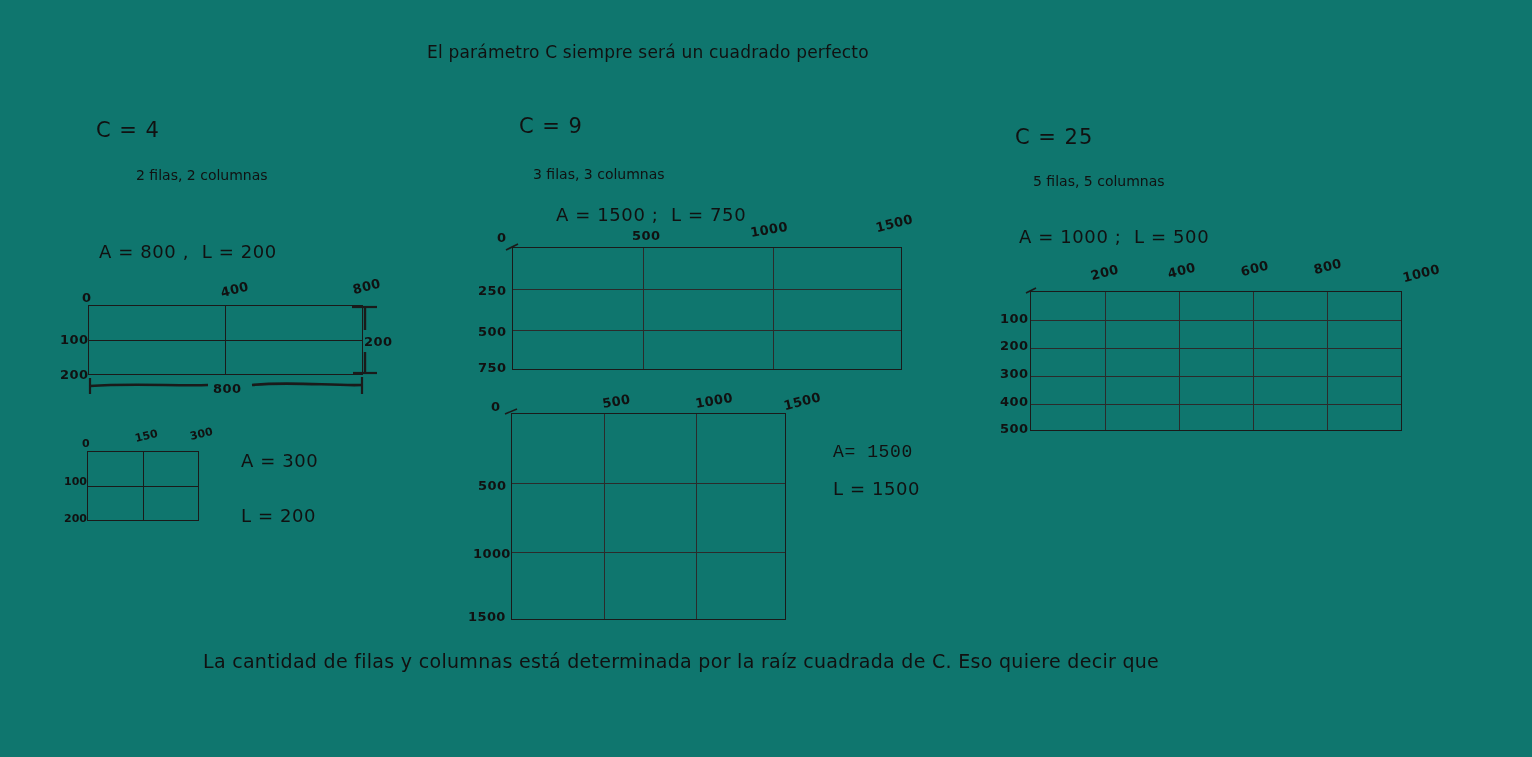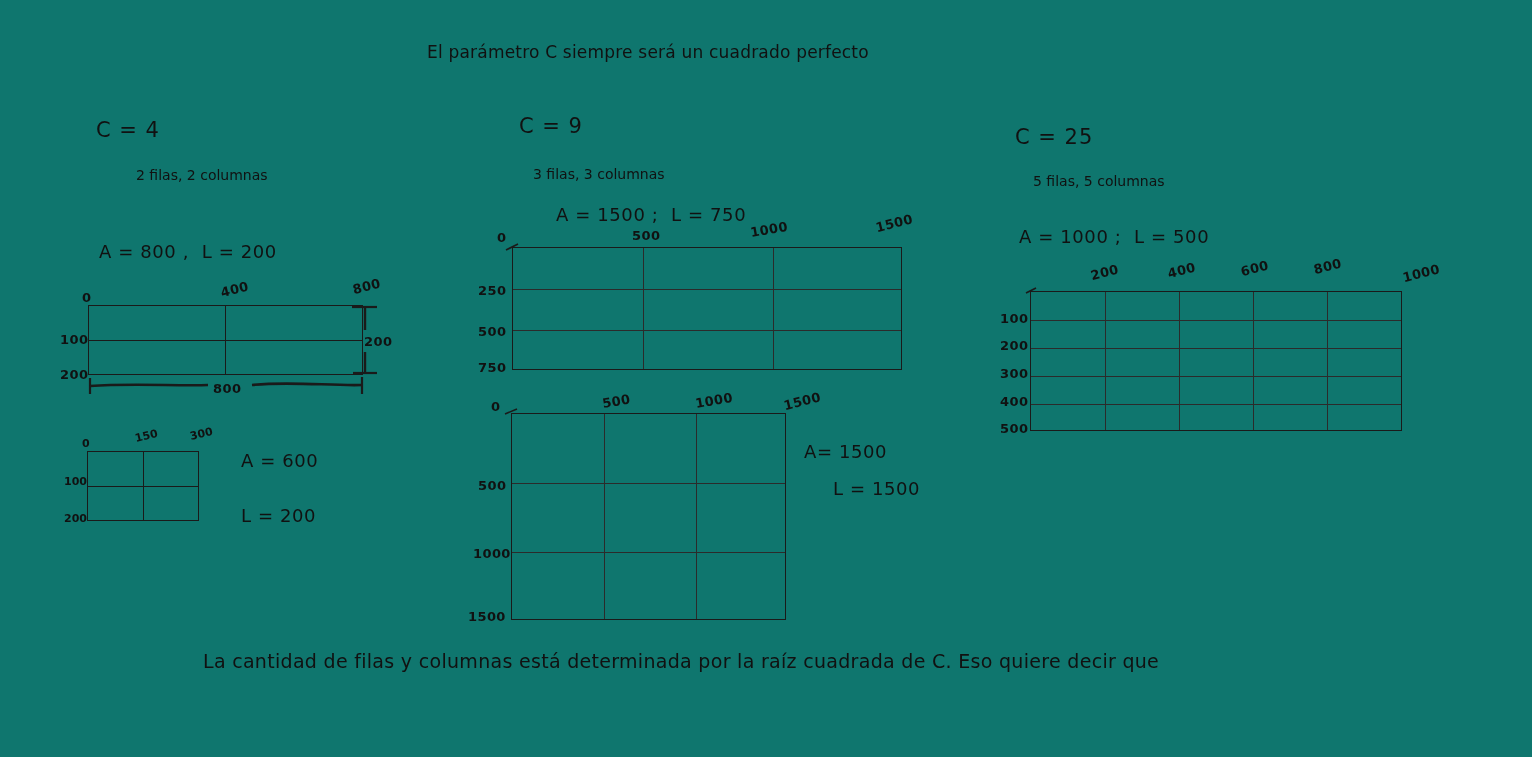--- a/index.html
+++ b/index.html
@@ -123,21 +123,21 @@
   <div class="grid" style="left:87px; top:451px; width:112px; height:70px;">
     <div class="gline-v" style="left:55px;"></div>
     <div class="gline-h" style="top:34px;"></div>
   </div>
   <div class="txt tick-sm" style="left:82px; top:437px;">0</div>
   <div class="txt tick-sm" style="left:137px; top:432px;"><span class="rot-small">150</span></div>
   <div class="txt tick-sm" style="left:192px; top:430px;"><span class="rot-small">300</span></div>
   <div class="txt tick-sm" style="left:64px; top:475px;">100</div>
   <div class="txt tick-sm" style="left:64px; top:512px;">200</div>
 
-  <div class="txt annot" style="left:241px; top:450px;">A = 600</div>
+  <div class="txt annot" style="left:241px; top:450px;">A = 300</div>
   <div class="txt annot" style="left:241px; top:505px;">L = 200</div>
 
   <div class="txt case-label" style="left:519px; top:113px;">C = 9</div>
   <div class="txt sub-label" style="left:533px; top:166px;">3 filas, 3 columnas</div>
 
   <div class="txt annot" style="left:556px; top:204px;">A = 1500 ;  L = 750</div>
 
   <div class="grid thin" style="left:512px; top:247px; width:390px; height:123px;">
     <div class="gline-v" style="left:130px;"></div>
     <div class="gline-v" style="left:260px;"></div>
@@ -159,21 +159,21 @@
     <div class="gline-h" style="top:138px;"></div>
   </div>
   <div class="txt tick" style="left:491px; top:399px;">0</div>
   <div class="txt tick" style="left:604px; top:396px;"><span class="rot-small2">500</span></div>
   <div class="txt tick" style="left:697px; top:396px;"><span class="rot-small2">1000</span></div>
   <div class="txt tick" style="left:786px; top:398px;"><span class="rot-small">1500</span></div>
   <div class="txt tick" style="left:478px; top:478px;">500</div>
   <div class="txt tick" style="left:473px; top:546px;">1000</div>
   <div class="txt tick" style="left:468px; top:609px;">1500</div>
 
-  <div class="txt annot" style="left:804px; top:441px;">A= 1500</div>
+  <div class="txt annot" style="left:833px; top:441px;font-family:Liberation Mono, monospace;">A= 1500</div>
   <div class="txt annot" style="left:833px; top:478px;">L = 1500</div>
 
   <div class="txt case-label" style="left:1015px; top:124px;">C = 25</div>
   <div class="txt sub-label" style="left:1033px; top:173px;">5 filas, 5 columnas</div>
 
   <div class="txt annot" style="left:1019px; top:226px;">A = 1000 ;  L = 500</div>
 
   <div class="grid thin" style="left:1030px; top:291px; width:372px; height:140px;">
     <div class="gline-v" style="left:74px;"></div>
     <div class="gline-v" style="left:148px;"></div>

